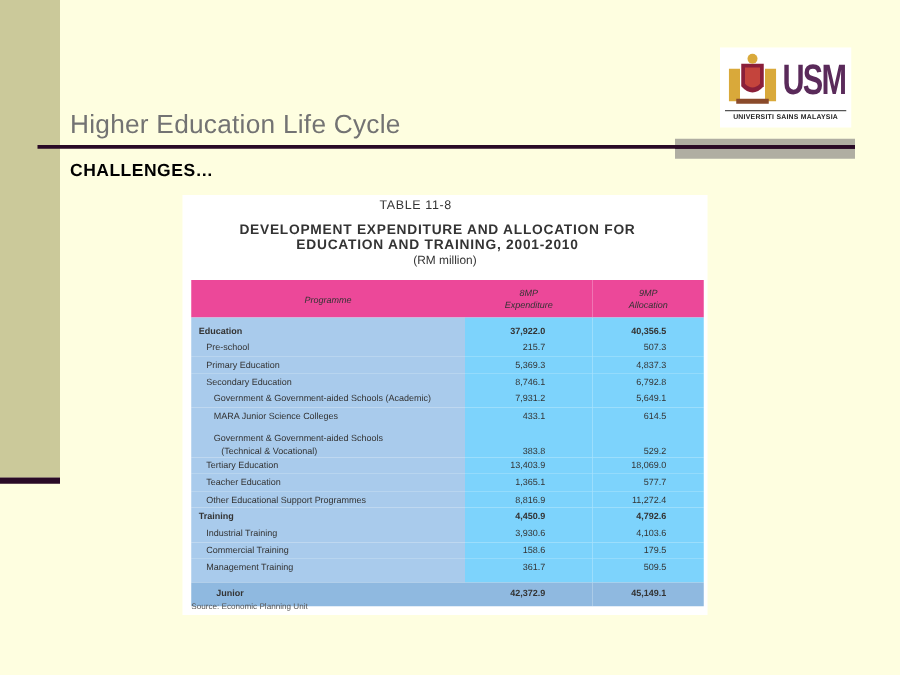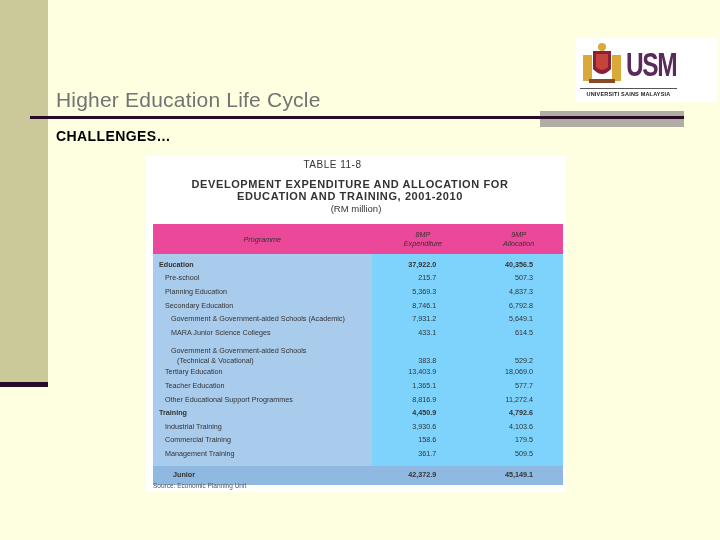--- a/index.html
+++ b/index.html
@@ -33,21 +33,20 @@
     background:#2a0a26;
   }
   .subtitle {
     position:absolute; left:56px; top:128px;
     font-size:14px; font-weight:bold; color:#000; letter-spacing:0.4px;
   }
   
   .logo {
     position:absolute; left:576px; top:38px; width:105px; height:64px;
     background:#fff;
-    padding-left:36px;
   }
   .crest { position:absolute; left:7px; top:3px; width:38px; height:44px; }
   .usm-letters {
     position:absolute; left:50px; top:9px; font-size:34px; font-weight:bold;
     color:#5a2a5a; letter-spacing:-2px; line-height:34px;
     font-family:"Liberation Sans Narrow", "Liberation Sans", sans-serif;
     transform:scaleX(0.72); transform-origin:left top;
   }
   .logo-rule { position:absolute; left:4px; top:50px; width:97px; height:1px; background:#555; }
   .logo-caption {
@@ -149,21 +148,21 @@
         <td class="name">Education</td>
         <td class="num num1">37,922.0</td>
         <td class="num num2">40,356.5</td>
       </tr>
       <tr>
         <td class="name indent1">Pre-school</td>
         <td class="num num1">215.7</td>
         <td class="num num2">507.3</td>
       </tr>
       <tr>
-        <td class="name indent1">Planning Education</td>
+        <td class="name indent1">Primary Education</td>
         <td class="num num1">5,369.3</td>
         <td class="num num2">4,837.3</td>
       </tr>
       <tr>
         <td class="name indent1">Secondary Education</td>
         <td class="num num1">8,746.1</td>
         <td class="num num2">6,792.8</td>
       </tr>
       <tr>
         <td class="name indent2">Government &amp; Government-aided Schools (Academic)</td>

